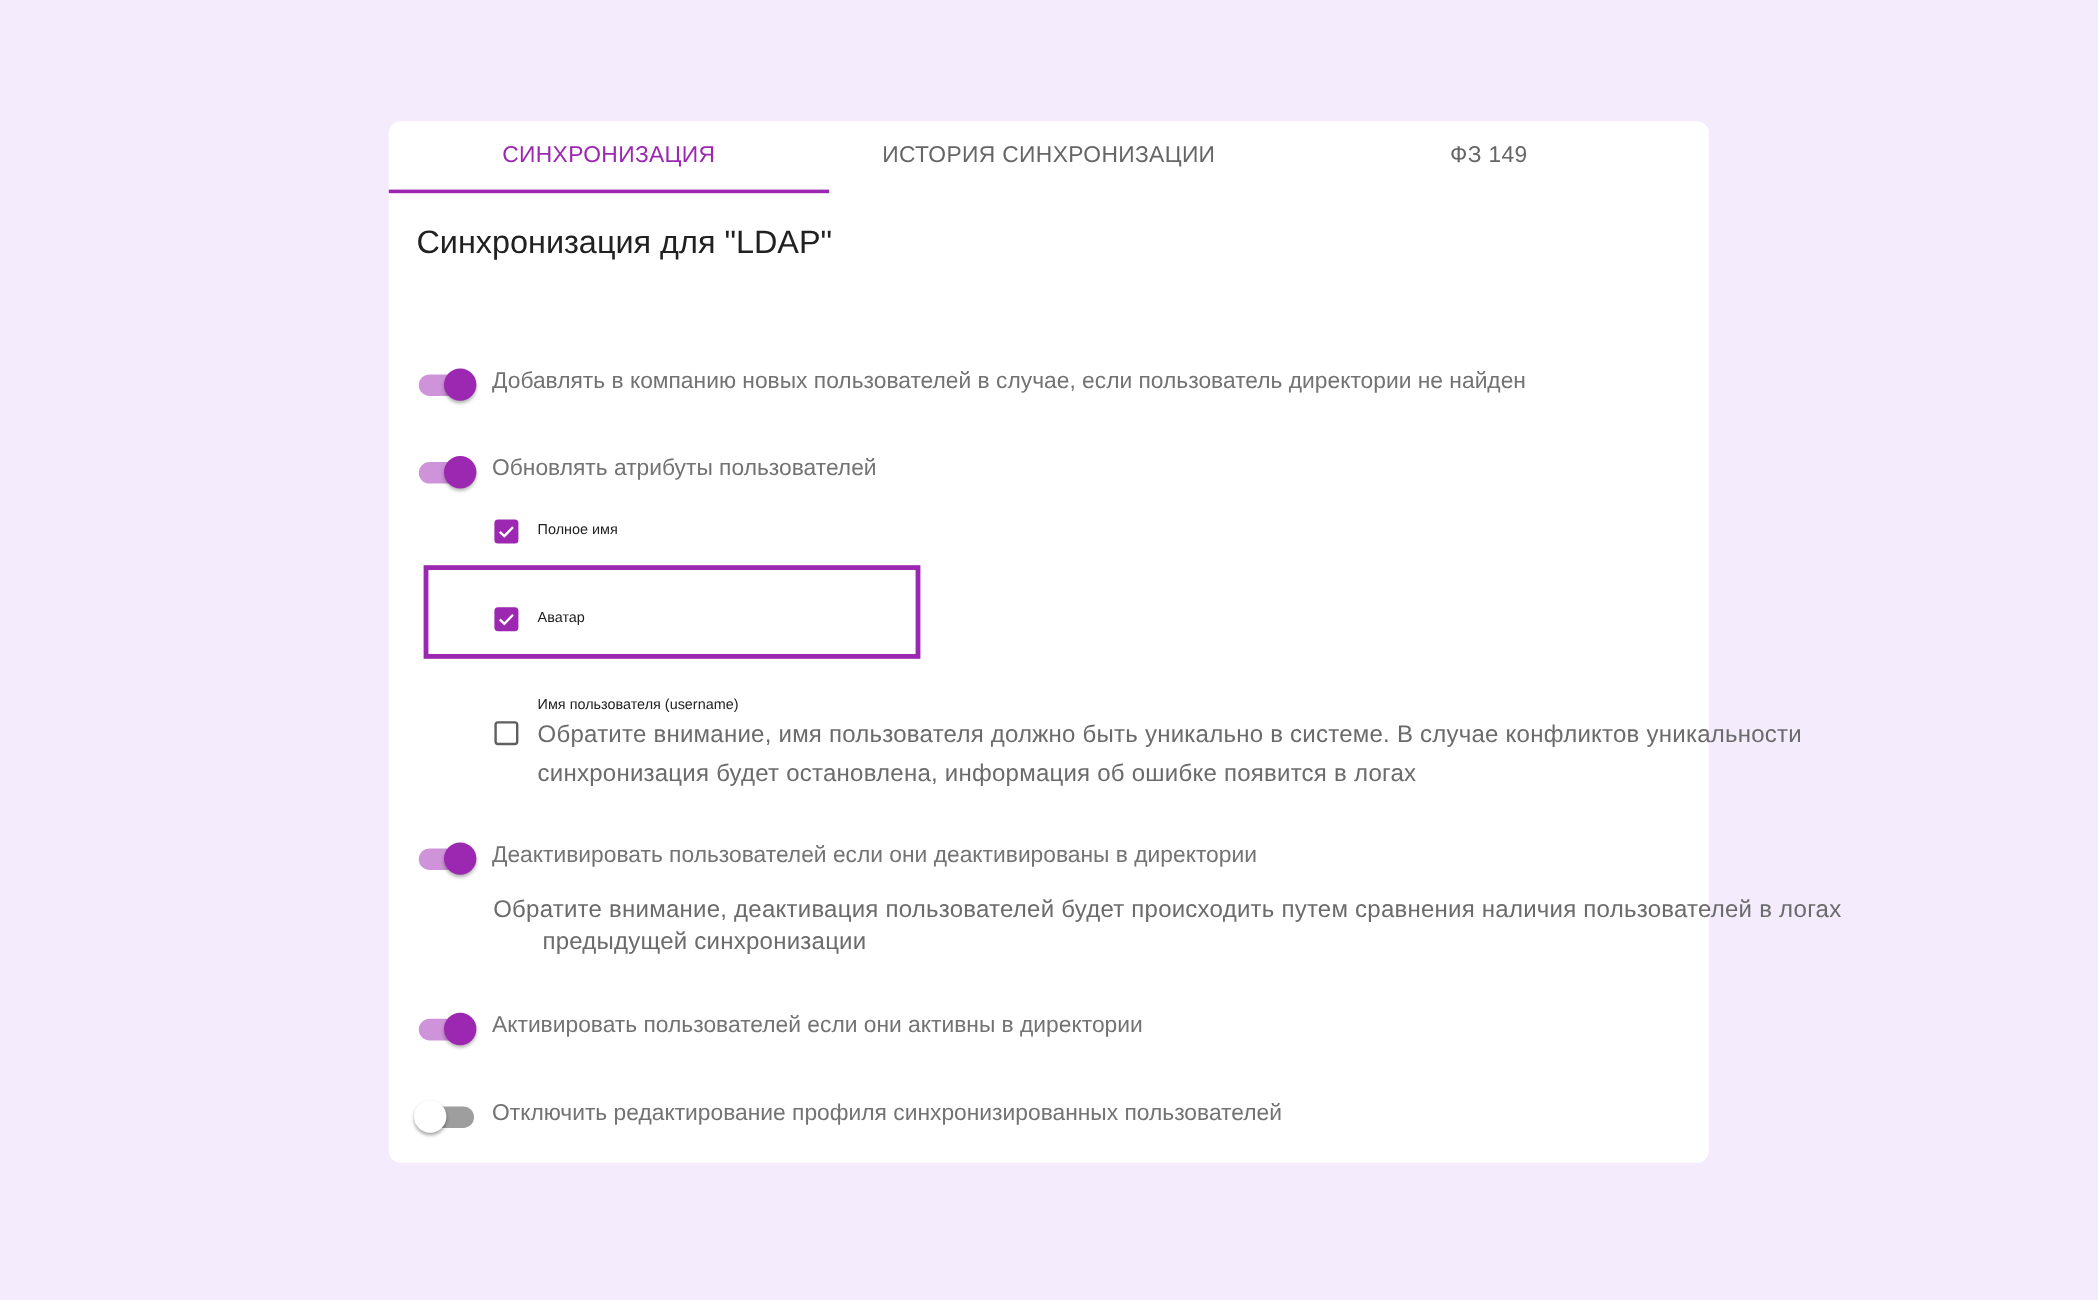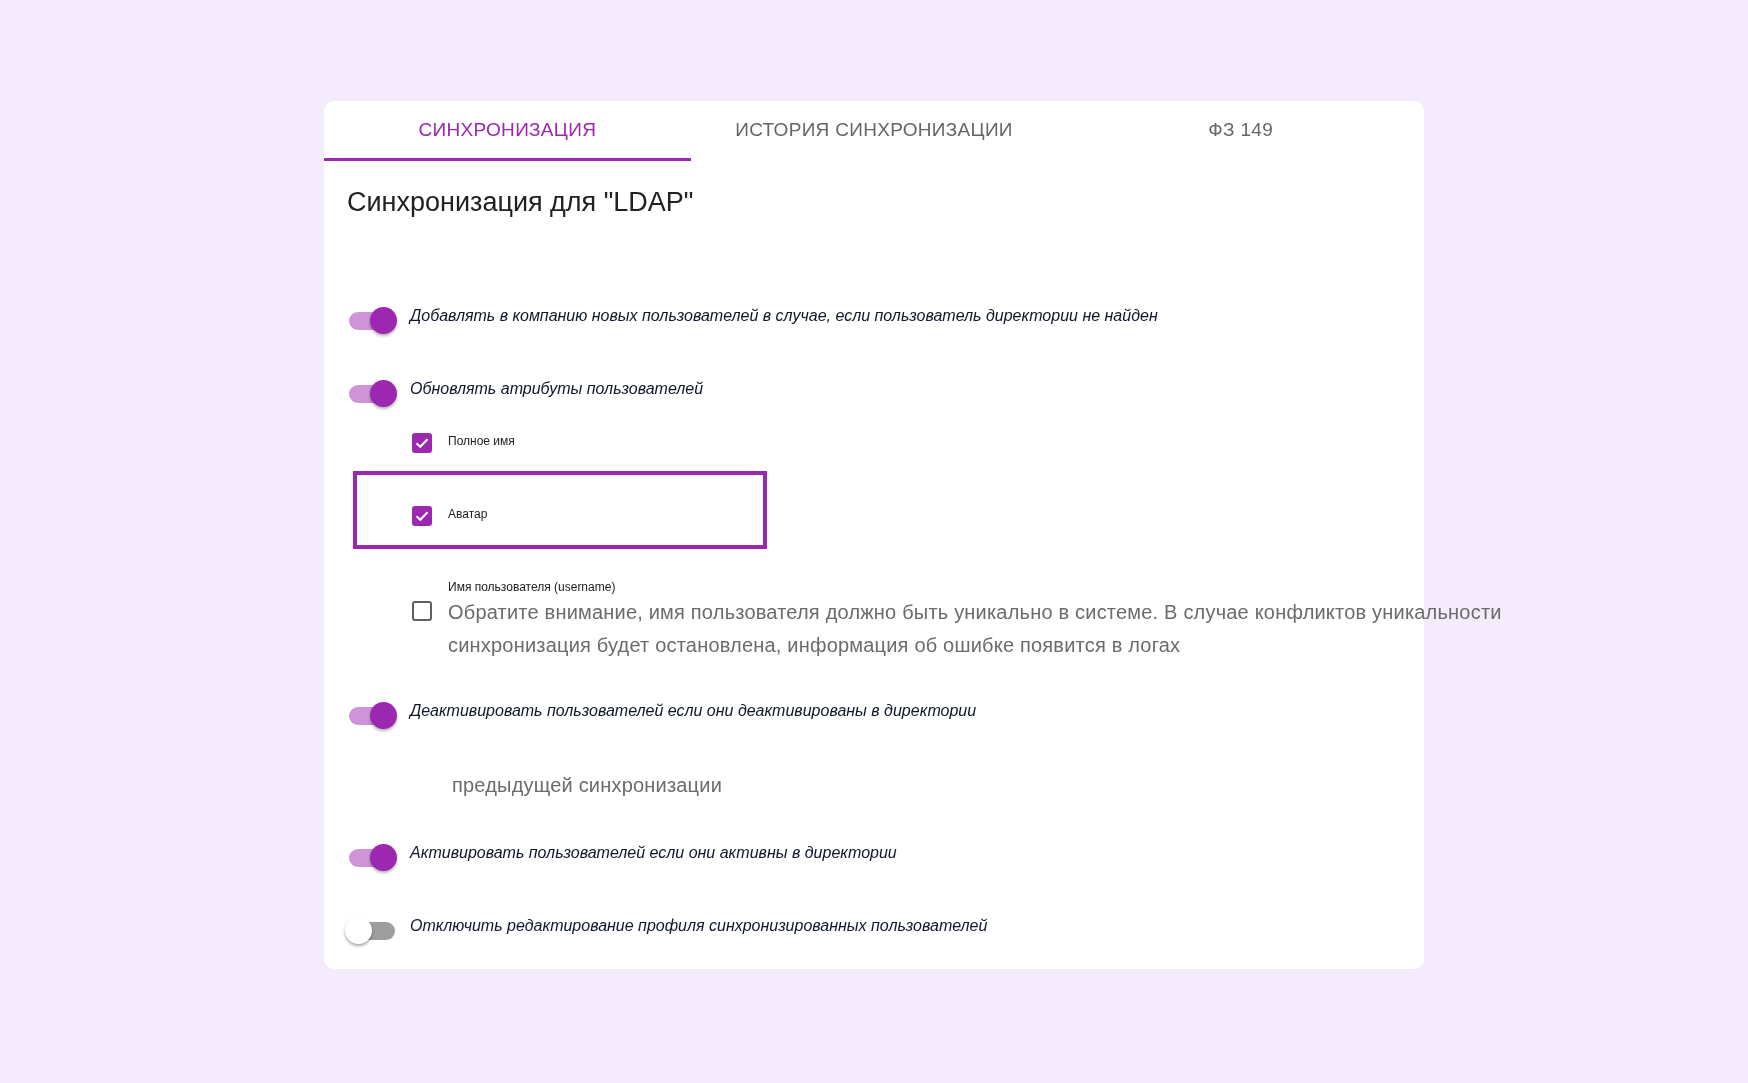--- a/index.html
+++ b/index.html
@@ -30,21 +30,21 @@
   .toggle .track {
     position:absolute; left:1px; top:8px; width:46px; height:18px; border-radius:9px; background:#ce93d8;
   }
   .toggle .knob {
     position:absolute; left:22px; top:3px; width:27px; height:27px; border-radius:50%;
     background:#9c27b0; box-shadow:0 2px 3px rgba(0,0,0,0.3);
   }
   .toggle.off .track { background:#9e9e9e; }
   .toggle.off .knob { left:-3px; background:#ffffff; box-shadow:0 2px 3px rgba(0,0,0,0.35); }
 
-  .toggle-label { position:absolute; font-size:16px; color:#0f172a; white-space:nowrap;font-style:italic; }
+  .toggle-label { position:absolute; font-size:19px; color:#737373; white-space:nowrap; }
 
   .checkbox {
     position:absolute; width:20px; height:20px; border-radius:3px; box-sizing:border-box; cursor:pointer;
   }
   .checkbox.checked { background:#9c27b0; }
   .checkbox.checked svg { position:absolute; left:2px; top:2px; }
   .checkbox.unchecked { border:2px solid #5f5f5f; background:#fff; }
   .cb-label { position:absolute; font-size:12px; color:#212121; white-space:nowrap; }
   .hint { position:absolute; font-size:20px; color:#6b6b6b; white-space:nowrap; letter-spacing:0.2px; }
 
@@ -97,20 +97,21 @@
   <div class="cb-label" style="left:124px; top:479px;">Имя пользователя (username)</div>
   <div class="checkbox unchecked" style="left:88px; top:500px;"></div>
   <div class="hint" style="left:124px; top:500px;">Обратите внимание, имя пользователя должно быть уникально в системе. В случае конфликтов уникальности</div>
   <div class="hint" style="left:124px; top:533px;">синхронизация будет остановлена, информация об ошибке появится в логах</div>
 
   <div class="toggle" style="left:24px; top:598px;">
     <div class="track"></div>
     <div class="knob"></div>
   </div>
   <div class="toggle-label" style="left:86px; top:601px;">Деактивировать пользователей если они деактивированы в директории</div>
+  <div class="hint" style="left:87px; top:646px;">Обратите внимание, деактивация пользователей будет происходить путем сравнения наличия пользователей в логах</div>
   <div class="hint" style="left:87px; top:673px;margin-left:41px;">предыдущей синхронизации</div>
 
   <div class="toggle" style="left:24px; top:740px;">
     <div class="track"></div>
     <div class="knob"></div>
   </div>
   <div class="toggle-label" style="left:86px; top:743px;">Активировать пользователей если они активны в директории</div>
 
   <div class="toggle off" style="left:24px; top:813px;">
     <div class="track"></div>

